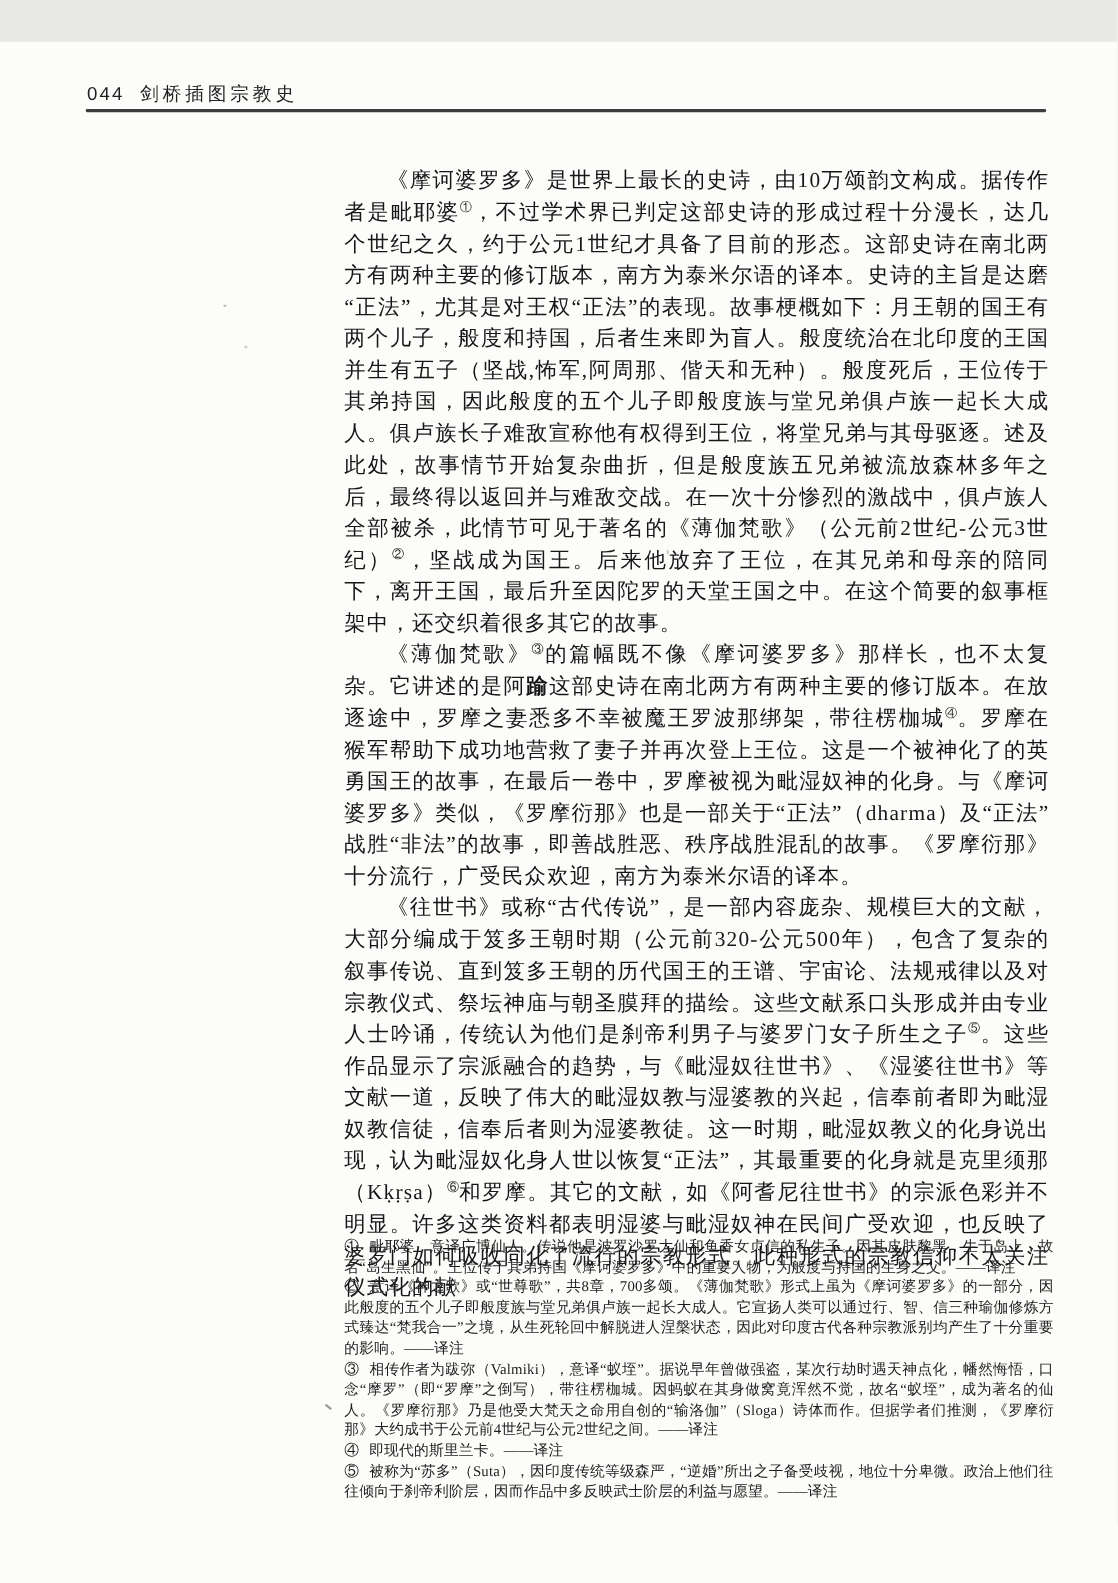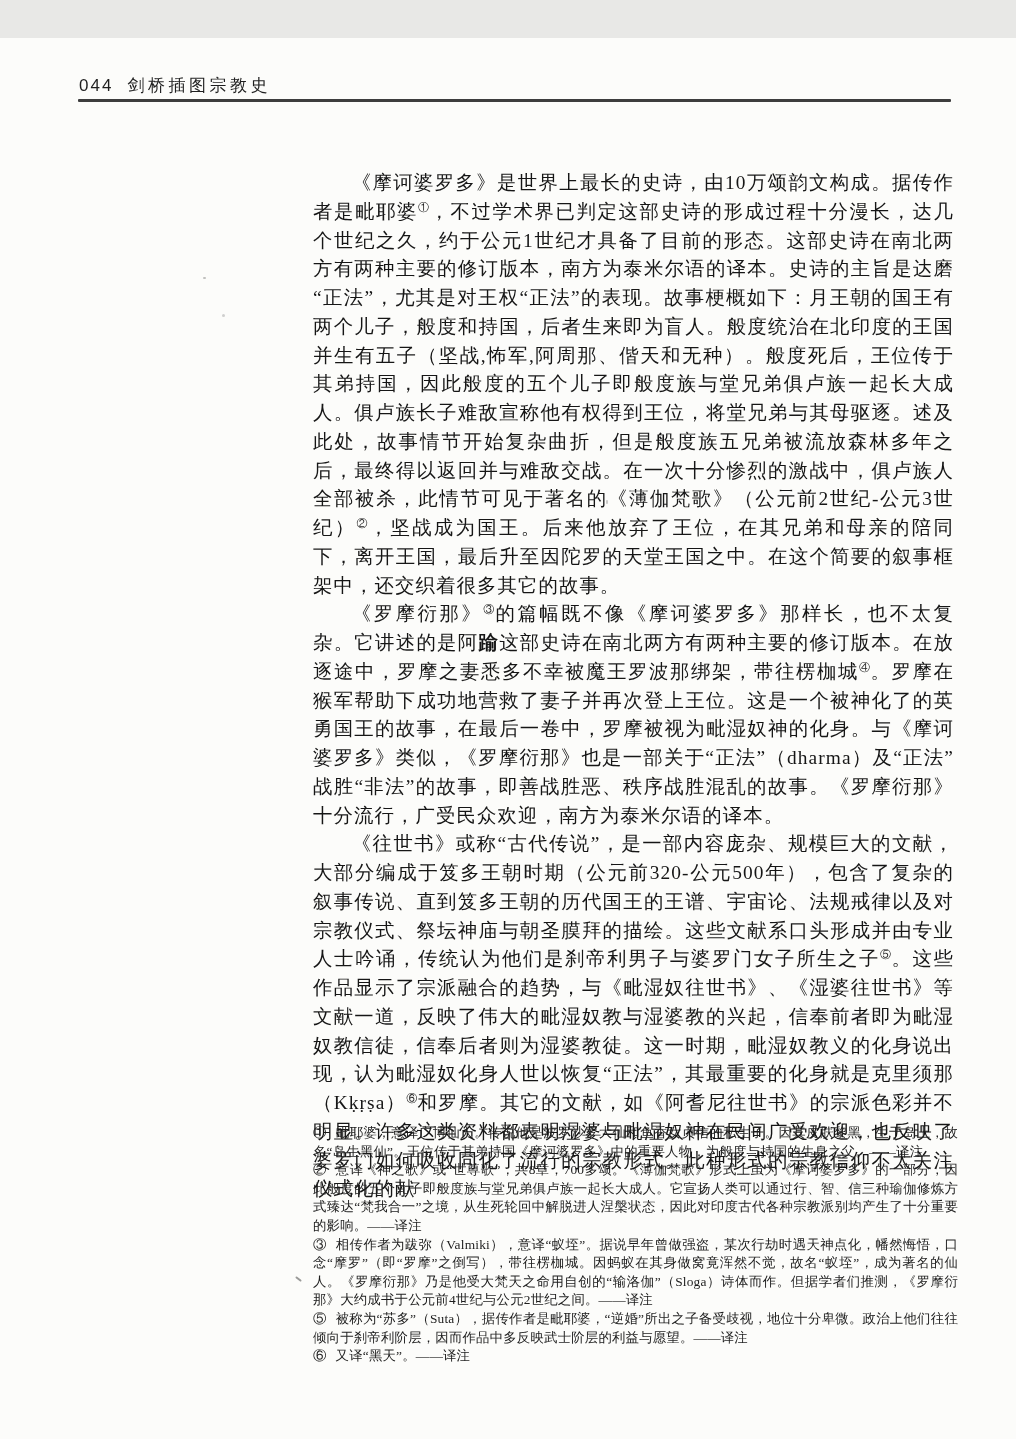--- a/index.html
+++ b/index.html
@@ -24,21 +24,21 @@
     display:flex;align-items:baseline;
   }
   .folio{letter-spacing:2px;font-weight:400;}
   .head-title{margin-left:14px;font-weight:400;letter-spacing:3.5px;}
   .head-rule{
     position:absolute;left:78px;top:61px;width:873px;height:3px;
     background:#3d3d3d;border-radius:1px;
   }
   
   .body-text{
-    position:absolute;left:313px;top:131px;width:641px;
+    position:absolute;left:313px;top:113px;width:641px;
     font-size:19.4px;line-height:28.75px;letter-spacing:1.1px;
     text-align:justify;color:#161616;
   }
   .body-text p{margin:0;text-indent:2em;}
   .fn-ref{
     font-size:11px;vertical-align:super;line-height:0;letter-spacing:0;
     color:#222;
   }
   .bold-glyph{font-weight:700;}
   
@@ -62,29 +62,29 @@
 <div class="page">
 
   <div class="running-head">
     <span class="folio">044</span>
     <span class="head-title">剑桥插图宗教史</span>
   </div>
   <div class="head-rule"></div>
 
   <div class="body-text">
       <p><span>《摩诃婆罗多》是世界上最长的史诗，由10万颂韵文构成。据传作者是毗耶婆</span><span class="fn-ref">①</span><span>，不过学术界已判定这部史诗的形成过程十分漫长，达几个世纪之久，约于公元1世纪才具备了目前的形态。这部史诗在南北两方有两种主要的修订版本，南方为泰米尔语的译本。史诗的主旨是达磨“正法”，尤其是对王权“正法”的表现。故事梗概如下：月王朝的国王有两个儿子，般度和持国，后者生来即为盲人。般度统治在北印度的王国并生有五子（坚战,怖军,阿周那、偕天和无种）。般度死后，王位传于其弟持国，因此般度的五个儿子即般度族与堂兄弟俱卢族一起长大成人。俱卢族长子难敌宣称他有权得到王位，将堂兄弟与其母驱逐。述及此处，故事情节开始复杂曲折，但是般度族五兄弟被流放森林多年之后，最终得以返回并与难敌交战。在一次十分惨烈的激战中，俱卢族人全部被杀，此情节可见于著名的《薄伽梵歌》（公元前2世纪-公元3世纪）</span><span class="fn-ref">②</span><span>，坚战成为国王。后来他放弃了王位，在其兄弟和母亲的陪同下，离开王国，最后升至因陀罗的天堂王国之中。在这个简要的叙事框架中，还交织着很多其它的故事。</span></p>
-      <p><span>《罗摩衍那》</span><span class="fn-ref">③</span><span>的篇幅既不像《摩诃婆罗多》那样长，也不太复杂。它讲述的是阿</span><span class="bold-glyph">踰</span><span>这部史诗在南北两方有两种主要的修订版本。在放逐途中，罗摩之妻悉多不幸被魔王罗波那绑架，带往楞枷城</span><span class="fn-ref">④</span><span>。罗摩在猴军帮助下成功地营救了妻子并再次登上王位。这是一个被神化了的英勇国王的故事，在最后一卷中，罗摩被视为毗湿奴神的化身。与《摩诃婆罗多》类似，《罗摩衍那》也是一部关于“正法”（dharma）及“正法”战胜“非法”的故事，即善战胜恶、秩序战胜混乱的故事。《罗摩衍那》十分流行，广受民众欢迎，南方为泰米尔语的译本。</span></p>
+      <p><span>《薄伽梵歌》</span><span class="fn-ref">③</span><span>的篇幅既不像《摩诃婆罗多》那样长，也不太复杂。它讲述的是阿</span><span class="bold-glyph">踰</span><span>这部史诗在南北两方有两种主要的修订版本。在放逐途中，罗摩之妻悉多不幸被魔王罗波那绑架，带往楞枷城</span><span class="fn-ref">④</span><span>。罗摩在猴军帮助下成功地营救了妻子并再次登上王位。这是一个被神化了的英勇国王的故事，在最后一卷中，罗摩被视为毗湿奴神的化身。与《摩诃婆罗多》类似，《罗摩衍那》也是一部关于“正法”（dharma）及“正法”战胜“非法”的故事，即善战胜恶、秩序战胜混乱的故事。《罗摩衍那》十分流行，广受民众欢迎，南方为泰米尔语的译本。</span></p>
       <p><span>《往世书》或称“古代传说”，是一部内容庞杂、规模巨大的文献，大部分编成于笈多王朝时期（公元前320-公元500年），包含了复杂的叙事传说、直到笈多王朝的历代国王的王谱、宇宙论、法规戒律以及对宗教仪式、祭坛神庙与朝圣膜拜的描绘。这些文献系口头形成并由专业人士吟诵，传统认为他们是刹帝利男子与婆罗门女子所生之子</span><span class="fn-ref">⑤</span><span>。这些作品显示了宗派融合的趋势，与《毗湿奴往世书》、《湿婆往世书》等文献一道，反映了伟大的毗湿奴教与湿婆教的兴起，信奉前者即为毗湿奴教信徒，信奉后者则为湿婆教徒。这一时期，毗湿奴教义的化身说出现，认为毗湿奴化身人世以恢复“正法”，其最重要的化身就是克里须那（Kḳṛṣa）</span><span class="fn-ref">⑥</span><span>和罗摩。其它的文献，如《阿耆尼往世书》的宗派色彩并不明显。许多这类资料都表明湿婆与毗湿奴神在民间广受欢迎，也反映了婆罗门如何吸收同化了流行的宗教形式。此种形式的宗教信仰不太关注仪式化的献</span></p>
     </div>
 
   <div class="footnotes">
       <p><span class="fn-marker">①</span><span>毗耶婆，意译广博仙人。传说他是波罗沙罗大仙和鱼香女贞信的私生子。因其皮肤黎黑，生于岛上，故名“岛生黑仙”。王位传于其弟持国《摩诃婆罗多》中的重要人物，为般度与持国的生身之父。——译注</span></p>
       <p><span class="fn-marker">②</span><span>意译《神之歌》或“世尊歌”，共8章，700多颂。《薄伽梵歌》形式上虽为《摩诃婆罗多》的一部分，因此般度的五个儿子即般度族与堂兄弟俱卢族一起长大成人。它宣扬人类可以通过行、智、信三种瑜伽修炼方式臻达“梵我合一”之境，从生死轮回中解脱进人涅槃状态，因此对印度古代各种宗教派别均产生了十分重要的影响。——译注</span></p>
       <p><span class="fn-marker">③</span><span>相传作者为跋弥（Valmiki），意译“蚁垤”。据说早年曾做强盗，某次行劫时遇天神点化，幡然悔悟，口念“摩罗”（即“罗摩”之倒写），带往楞枷城。因蚂蚁在其身做窝竟浑然不觉，故名“蚁垤”，成为著名的仙人。《罗摩衍那》乃是他受大梵天之命用自创的“输洛伽”（Sloga）诗体而作。但据学者们推测，《罗摩衍那》大约成书于公元前4世纪与公元2世纪之间。——译注</span></p>
-      <p><span class="fn-marker">⑤</span><span>被称为“苏多”（Suta），据传作者是毗耶婆，“逆婚”所出之子备受歧视，地位十分卑微。政治上他们往往倾向于刹帝利阶层，因而作品中多反映武士阶层的利益与愿望。——译注</span></p>
-      <p><span class="fn-marker">⑥</span><span>又译“黑天”。——译注</span></p>
+      <p><span class="fn-marker">④</span><span>即现代的斯里兰卡。——译注</span></p>
+      <p><span class="fn-marker">⑤</span><span>被称为“苏多”（Suta），因印度传统等级森严，“逆婚”所出之子备受歧视，地位十分卑微。政治上他们往往倾向于刹帝利阶层，因而作品中多反映武士阶层的利益与愿望。——译注</span></p>
     </div>
 
   <div class="speck s1"></div>
   <div class="speck s2"></div>
   <div class="speck s3"></div>
   <div class="speck s4"></div>
 </div>
 
 </body></html>

